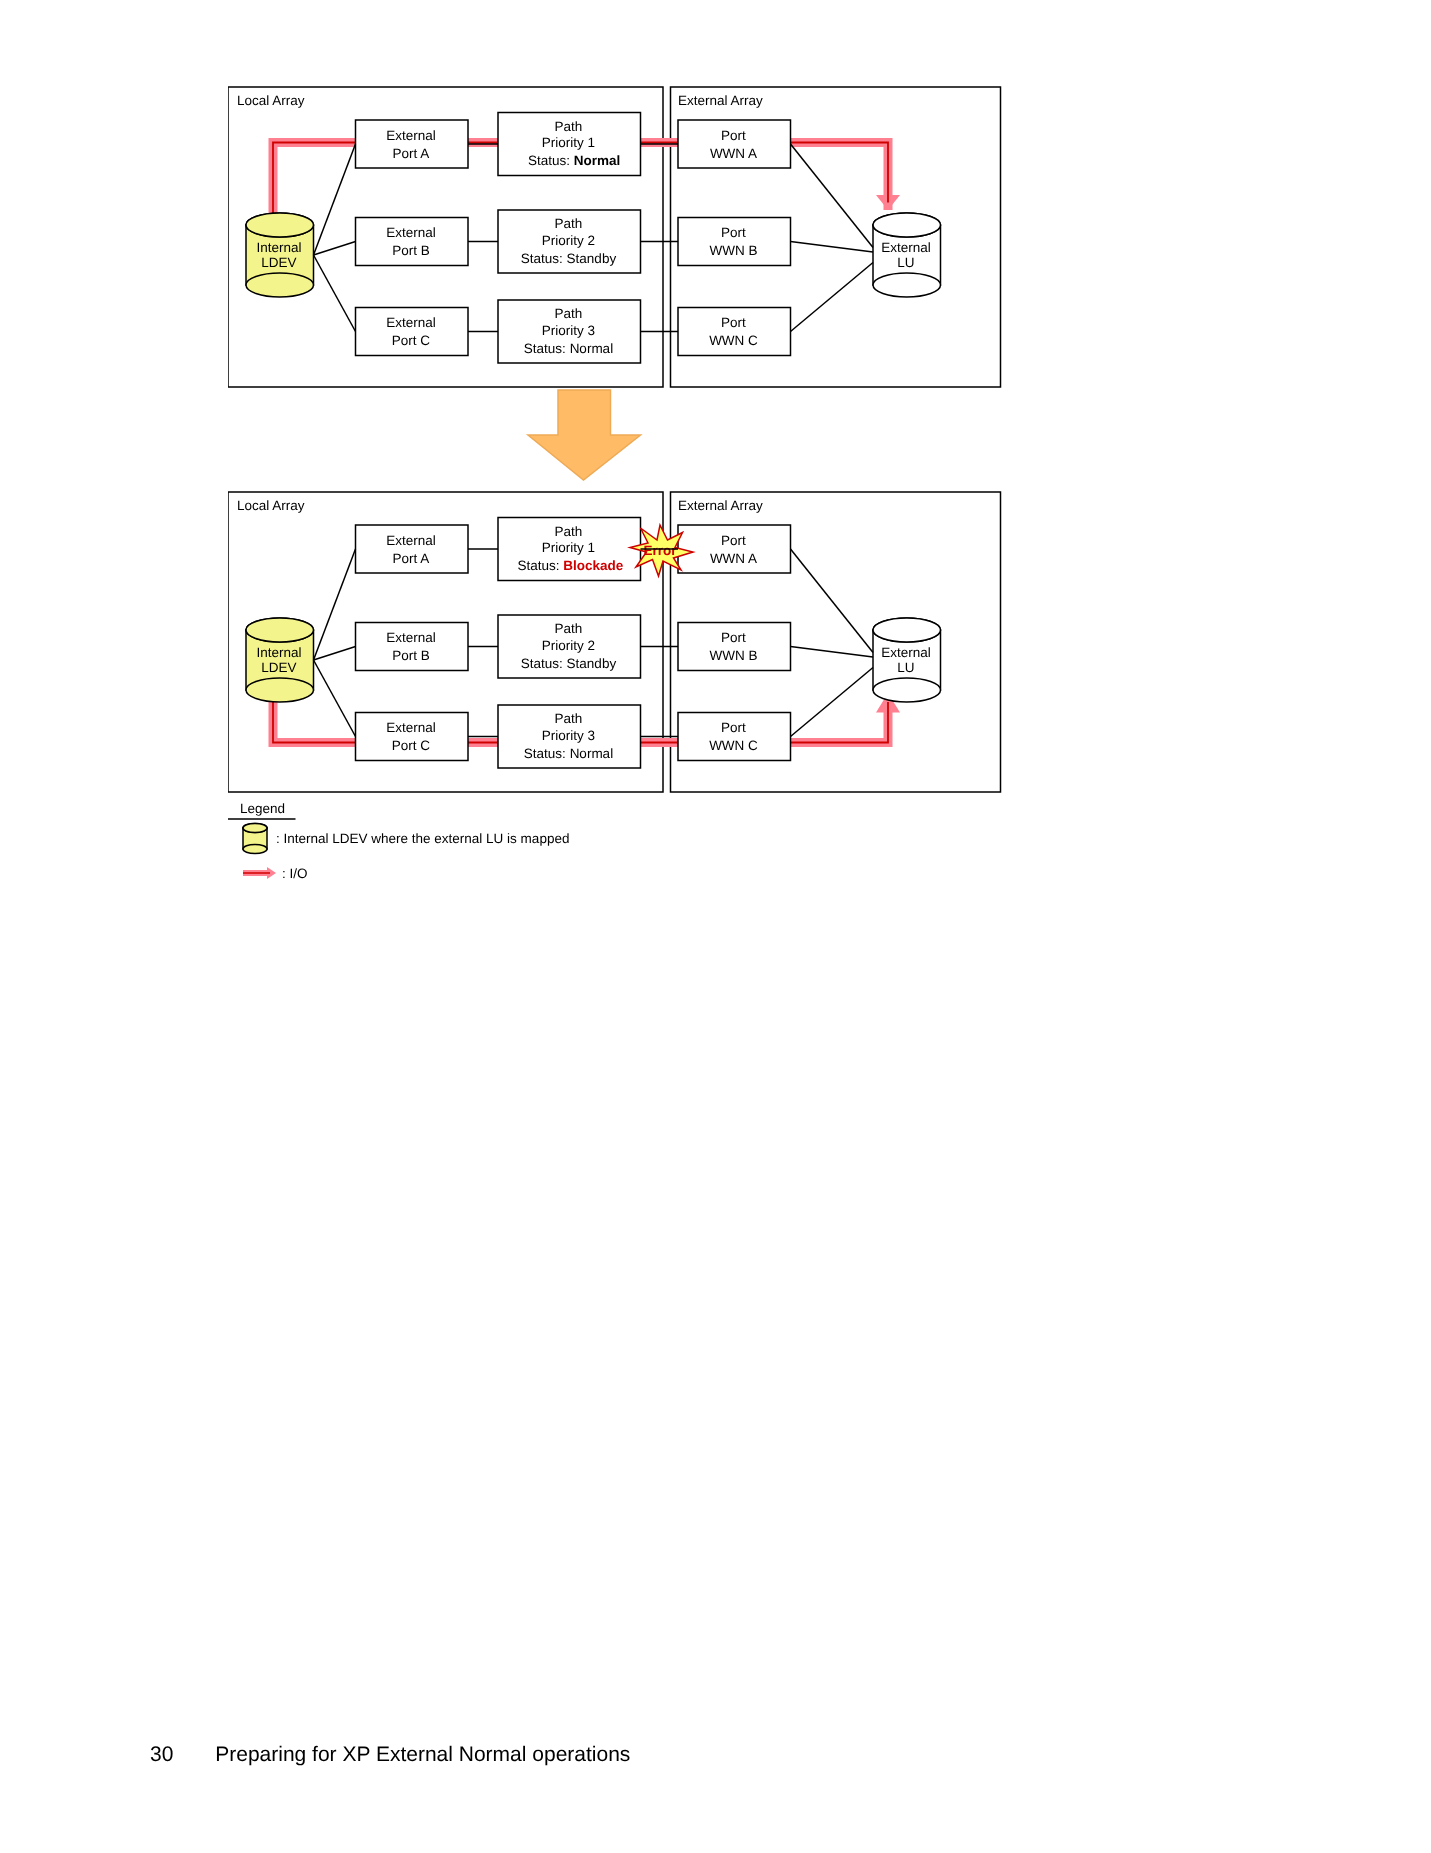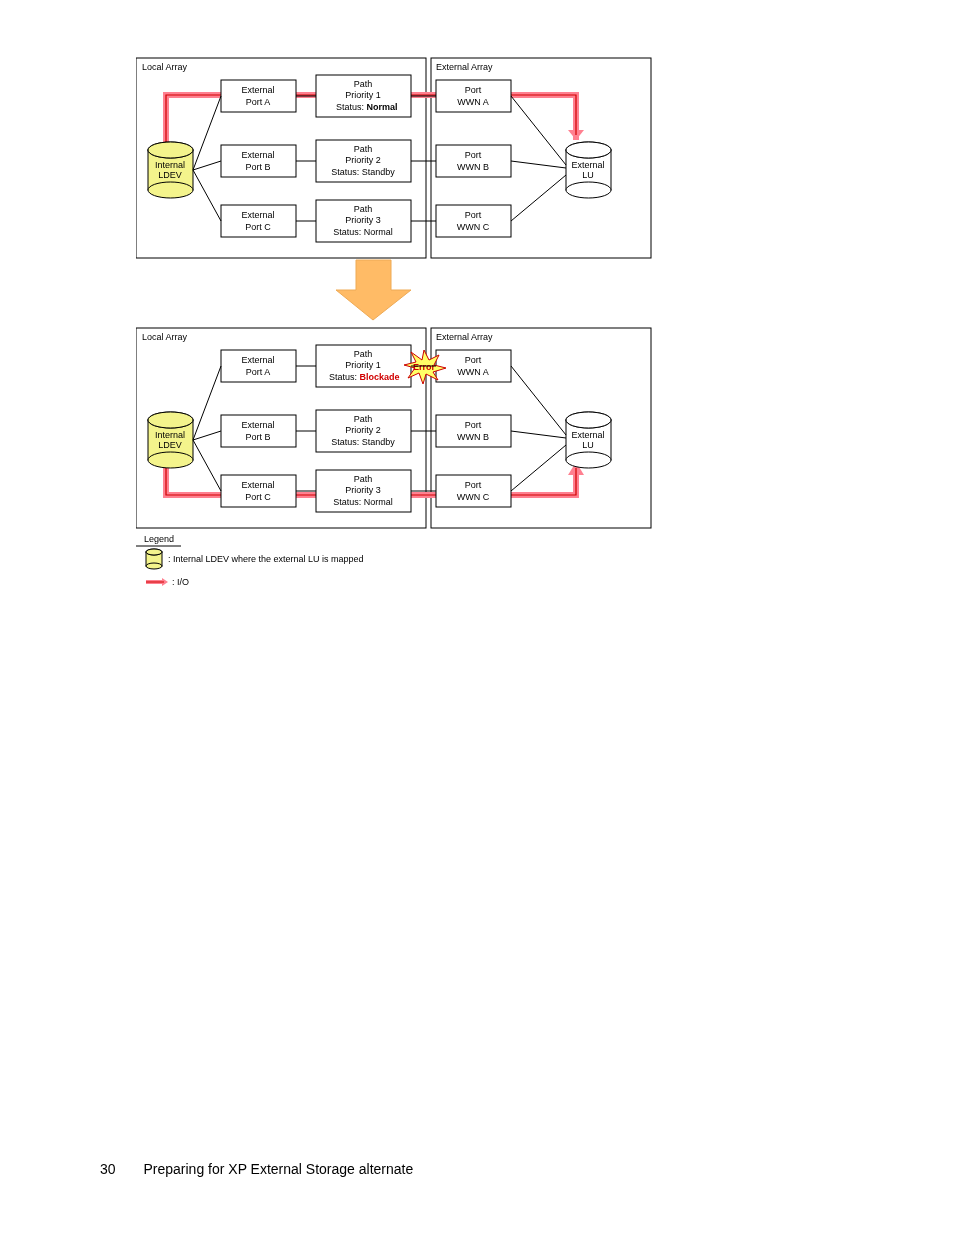--- a/index.html
+++ b/index.html
@@ -12,21 +12,21 @@
     position: relative;
     color: #000;
   }
   .page {
     position: relative;
     width: 954px;
     height: 1235px;
   }
   .diagram-wrap {
     position: absolute;
-    left: 136px;
+    left: 152px;
     top: 50px;
     width: 520px;
   }
   svg { display:block; }
   .figcap {
     position: absolute;
     left: 148px;
     top: 626px;
     font-size: 15px;
     font-weight: 700;
@@ -254,16 +254,16 @@
   </g>
   <text x="36" y="53" class="box-txt">: I/O</text>
 </g>
 
 </svg>
 </div>
 
 
 <div class="footer">
   <span class="pgnum">30</span>
-  <span>Preparing for XP External Storage alternate</span>
+  <span>Preparing for XP External Normal operations</span>
 </div>
 
 </div>
 
 </body></html>

